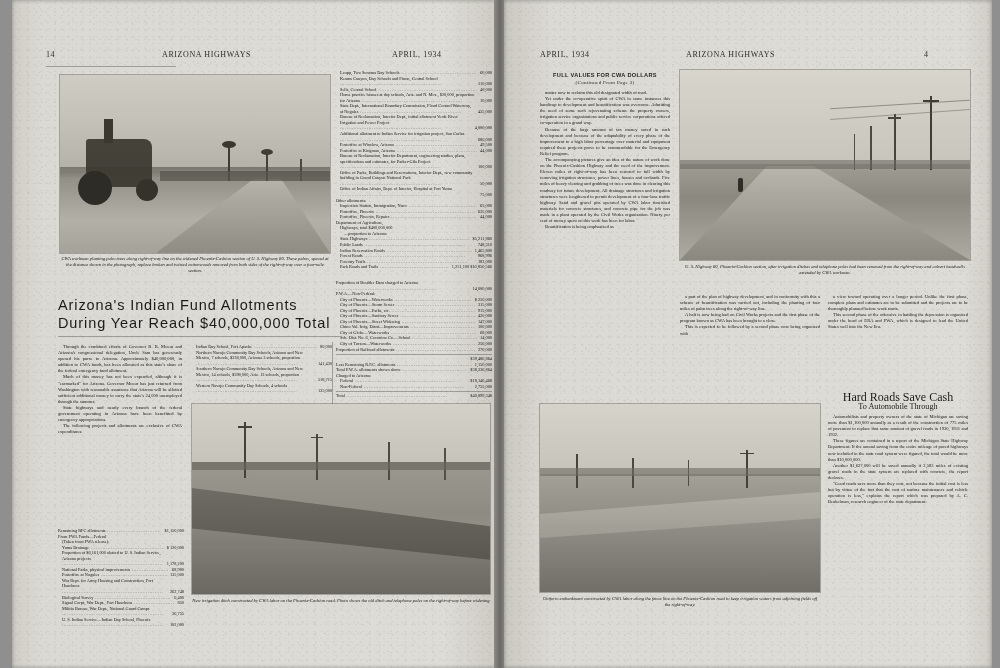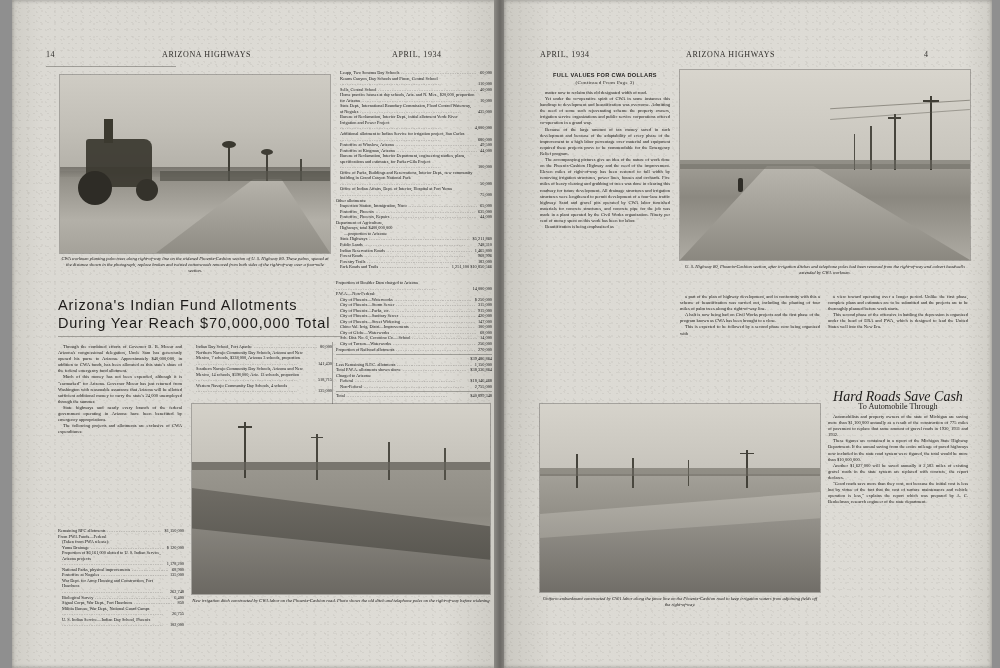--- a/index.html
+++ b/index.html
@@ -47,21 +47,21 @@
 
   
   .bighead{position:absolute;font-family:"Liberation Sans",sans-serif;
     color:#1d1b19;letter-spacing:.9px;}
   .bighead .l1{font-size:14.5px;line-height:18px;white-space:nowrap;}
   .bighead .l2{font-size:14.5px;line-height:18px;white-space:nowrap;}
   .subhead{position:absolute;font-family:"Liberation Sans",sans-serif;
     font-size:5.6px;letter-spacing:.35px;color:#211f1d;font-weight:bold;}
   .subhead2{position:absolute;font-family:"Liberation Serif",serif;
     color:#1d1b19;text-align:center;}
-  .subhead2 .a{font-size:14px;line-height:10px;font-style:italic;}
+  .subhead2 .a{font-size:12px;line-height:10px;}
   .subhead2 .b{font-size:8.2px;line-height:10px;}
 
   
   .photo{position:absolute;overflow:hidden;background:#9a9790;
     box-shadow:0 0 0 1px rgba(60,58,54,.35);}
   .photo .sky{position:absolute;left:0;right:0;top:0;}
   .photo .ground{position:absolute;left:0;right:0;bottom:0;}
   .cap{position:absolute;font-style:italic;font-size:4.6px;line-height:6.2px;
     color:#232120;text-align:center;}
 
@@ -107,21 +107,21 @@
       <div style="position:absolute;left:206px;top:78px;width:2px;height:28px;background:#43413a;"></div>
       <div style="position:absolute;left:201px;top:74px;width:12px;height:6px;border-radius:50%;background:#3f3d35;"></div>
       <div style="position:absolute;left:240px;top:84px;width:2px;height:22px;background:#4a4840;"></div>
 
       <div style="position:absolute;left:100px;top:96px;right:0;height:10px;background:#57554d;opacity:.75;"></div>
     </div>
     <div class="cap fuzz" style="left:48px;top:256px;width:270px;">CWA workmen planting palm trees along right-of-way line on the widened Phoenix-Cashion section of U. S. Highway 80. These palms, spaced at the distance shown in the photograph, replace broken and twisted cottonwoods removed from both sides of the right-of-way over a four-mile section.</div>
 
     <div class="bighead" style="left:46px;top:296px;">
       <div class="l1">Arizona's Indian Fund Allotments</div>
-      <div class="l2">During Year Reach $70,000,000 Total</div>
+      <div class="l2">During Year Reach $40,000,000 Total</div>
     </div>
     <div class="rule" style="left:46px;top:336px;width:282px;"></div>
 
     <div class="col body fuzz" style="left:46px;top:344px;width:124px;">
       <p>Through the combined efforts of Governor B. B. Moeur and Arizona's congressional delegation, Uncle Sam has generously opened his purse to Arizona. Approximately $40,000,000, in addition to CWA funds, has been allocated as this state's share of the federal emergency fund allotment.</p>
       <p>Much of this money has not been expended, although it is "earmarked" for Arizona. Governor Moeur has just returned from Washington with reasonable assurance that Arizona will be allotted sufficient additional money to carry the state's 24,000 unemployed through the summer.</p>
       <p>State highways and nearly every branch of the federal government operating in Arizona have been benefitted by emergency appropriations.</p>
       <p>The following projects and allotments are exclusive of CWA expenditures:</p>
     </div>
 

